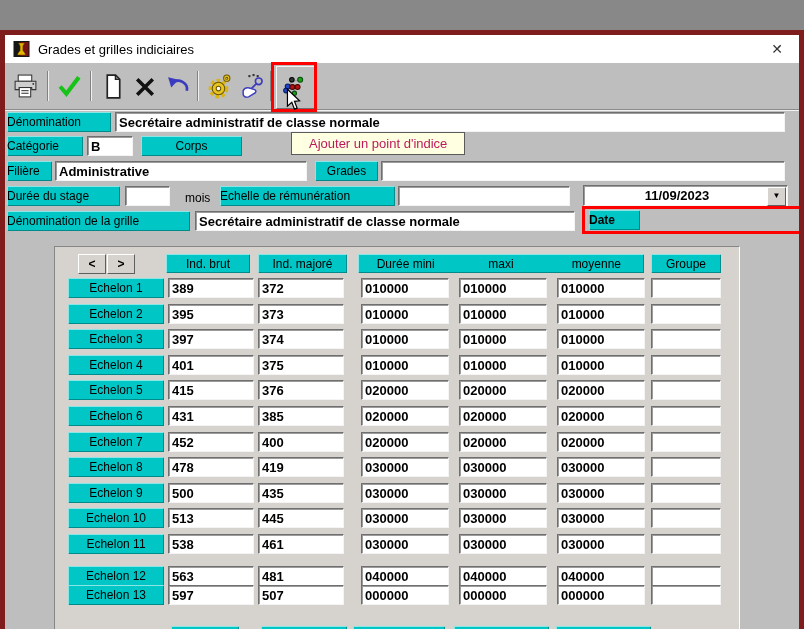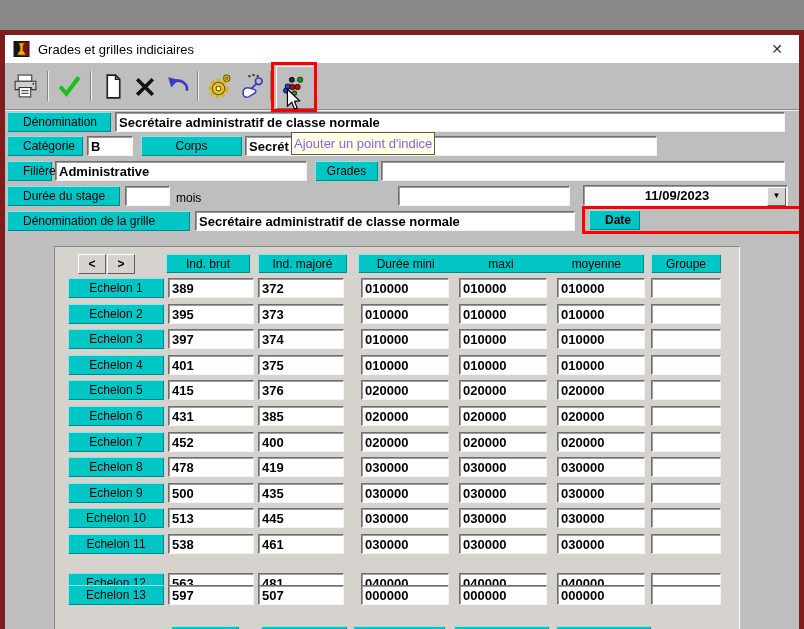--- a/index.html
+++ b/index.html
@@ -15,42 +15,42 @@
   .toolbar{position:absolute;left:0;top:28px;width:100%;height:46px;background:#BEBEBE;
     border-bottom:1px solid #8a8a8a;box-shadow:0 1px 0 #f2f2f2;}
   .tbtn{position:absolute;top:6px;width:32px;height:34px;display:flex;align-items:center;justify-content:center;}
   .tbtn svg{width:27px;height:27px;}
   .tbtn-raised{position:absolute;left:271px;top:3px;width:37px;height:41px;background:#BEBEBE;
     border:1px solid;border-color:#f5f5f5 #6e6e6e #6e6e6e #f5f5f5;display:flex;align-items:center;justify-content:center;}
   .tsep{position:absolute;top:8px;width:0;height:30px;border-left:1px solid #828282;border-right:1px solid #f0f0f0;}
   
   .tl{position:absolute;height:20px;background:#00C6C6;color:#000;font-size:12px;display:flex;align-items:center;
     box-shadow:inset 1px 1px 0 rgba(255,255,255,.55), inset -1px -1px 0 rgba(0,0,0,.3);
-    padding:0 16px;box-sizing:border-box;white-space:nowrap;}
+    padding:0 0;box-sizing:border-box;white-space:nowrap;}
   .tl.center{justify-content:center;}
   
   .inp{position:absolute;height:20px;background:#fff;border:1px solid;border-color:#6f6f6f #f4f4f4 #f4f4f4 #6f6f6f;
     box-shadow:inset 1px 1px 0 #9c9c9c;box-sizing:border-box;font-family:"Liberation Sans",sans-serif;
     font-size:13px;font-weight:bold;color:#000;padding:0 3px;outline:none;}
   .plain{position:absolute;font-size:12px;color:#000;}
   
   .combo{position:absolute;left:578px;top:150px;width:205px;height:21px;background:#fff;border:1px solid;
     border-color:#6f6f6f #f4f4f4 #f4f4f4 #6f6f6f;box-shadow:inset 1px 1px 0 #9c9c9c;box-sizing:border-box;}
   .combo-text{position:absolute;left:0;top:2px;width:186px;text-align:center;font-size:13px;font-weight:bold;}
   .combo-btn{position:absolute;right:1px;top:1px;width:17px;height:17px;background:#D6D3CE;border:1px solid;
     border-color:#fff #5f5f5f #5f5f5f #fff;font-size:8px;line-height:16px;text-align:center;color:#000;}
   
   .dateinp{position:absolute;left:639px;top:175px;width:156px;height:20px;background:#fff;border:1px solid;
     border-color:#6f6f6f #f4f4f4 #f4f4f4 #6f6f6f;box-shadow:inset 1px 1px 0 #9c9c9c;box-sizing:border-box;
     font-size:13px;font-weight:bold;display:flex;align-items:center;padding-left:3px;}
   .caret{display:inline-block;width:0;height:14px;border-left:1px solid #000;margin-left:1px;}
   
   .redbox{position:absolute;border:3px solid #FF0000;box-sizing:border-box;z-index:50;pointer-events:none;}
   .tooltip{position:absolute;left:286px;top:97px;height:23px;background:#FFFFE1;border:1px solid #5a5a5a;
-    font-size:13px;color:#8b5cf6;line-height:21px;padding:0 2px;white-space:nowrap;z-index:40;box-sizing:border-box;}
+    font-size:13px;color:#be185d;line-height:21px;padding:0 17px;white-space:nowrap;z-index:40;box-sizing:border-box;}
   
   .panel{position:absolute;left:49px;top:211px;width:686px;height:409px;background:#D6D3CE;border:1px solid;
     border-color:#868686 #fdfdfd #fdfdfd #868686;box-sizing:border-box;}
   .navbtn{position:absolute;top:7px;width:28px;height:20px;background:#D6D3CE;border:1px solid;
     border-color:#fff #5f5f5f #5f5f5f #fff;font-size:12px;font-weight:bold;font-family:"Liberation Sans",sans-serif;
     text-align:center;line-height:17px;padding:0;}
   .hdr{top:7px;height:19px;font-size:12px;}
   .hdr-wide{position:absolute;left:303px;top:7px;width:286px;height:19px;background:#00C6C6;
     box-shadow:inset 1px 1px 0 rgba(255,255,255,.55), inset -1px -1px 0 rgba(0,0,0,.3);
     display:flex;align-items:center;font-size:12px;}
@@ -157,31 +157,31 @@
   </div>
 
   <div class="redbox" style="left:266px;top:27px;width:46px;height:50px"></div>
 
   <div class="tl" style="left:2px;top:77px;width:104px">Dénomination</div>
   <input class="inp" style="left: 110px; top: 77px; width: 670px;" value="Secrétaire administratif de classe normale">
 
   <div class="tl" style="left:2px;top:101px;width:76px">Catégorie</div>
   <input class="inp" style="left: 82px; top: 101px; width: 46px;" value="B">
   <div class="tl center" style="left:136px;top:101px;width:101px">Corps</div>
-  <input class="inp" style="left: 240px; top: 101px; width: 412px;" value="Secrét">
   <div class="tooltip">Ajouter un point d'indice</div>
 
   <div class="tl" style="left:2px;top:126px;width:45px">Filière</div>
   <input class="inp" style="left: 50px; top: 126px; width: 252px;" value="Administrative">
   <div class="tl center" style="left:310px;top:126px;width:63px">Grades</div>
   <input class="inp" style="left: 376px; top: 126px; width: 404px;" value="">
 
   <div class="tl" style="left:2px;top:151px;width:113px">Durée du stage</div>
   <input class="inp" style="left: 120px; top: 151px; width: 45px;" value="">
-  <span class="plain" style="left:171px;top:156px">mois</span>
+  <span class="plain" style="left:180px;top:156px">mois</span>
+  <div class="tl" style="left:215px;top:151px;width:175px">Echelle de rémunération</div>
   <input class="inp" style="left: 393px; top: 151px; width: 172px;" value="">
   <div class="combo">
     <div class="combo-text">11/09/2023</div>
     <div class="combo-btn">▼</div>
   </div>
 
   <div class="tl" style="left:2px;top:176px;width:183px">Dénomination de la grille</div>
   <input class="inp" style="left: 190px; top: 176px; width: 380px;" value="Secrétaire administratif de classe normale">
   <div class="tl" style="left:584px;top:175px;width:51px;font-weight:bold">Date</div>
   <div class="redbox" style="left:577px;top:171px;width:225px;height:28px"></div>
@@ -290,21 +290,21 @@
     </div>
     <div class="grow" style="top:287px">
       <div class="tl ech">Echelon 11</div>
       <input class="inp gi c1" value="538" style="">
       <input class="inp gi c2" value="461" style="">
       <input class="inp gi c3" value="030000" style="">
       <input class="inp gi c4" value="030000" style="">
       <input class="inp gi c5" value="030000" style="">
       <input class="inp gi c6" style="">
     </div>
-    <div class="grow" style="top:326px">
+    <div class="grow" style="top:319px">
       <div class="tl ech">Echelon 12</div>
       <input class="inp gi c1" value="563" style="">
       <input class="inp gi c2" value="481" style="">
       <input class="inp gi c3" value="040000" style="">
       <input class="inp gi c4" value="040000" style="">
       <input class="inp gi c5" value="040000" style="">
       <input class="inp gi c6" style="">
     </div>
     <div class="grow" style="top:338px">
       <div class="tl ech">Echelon 13</div>

